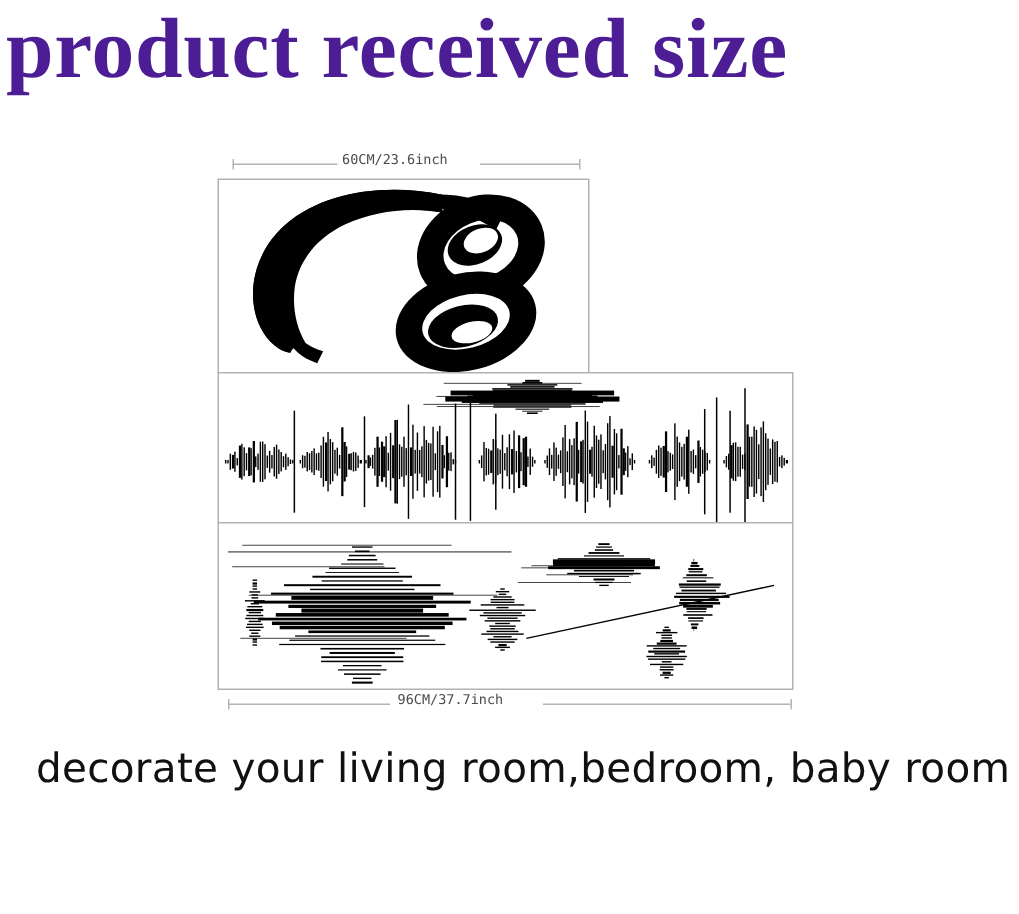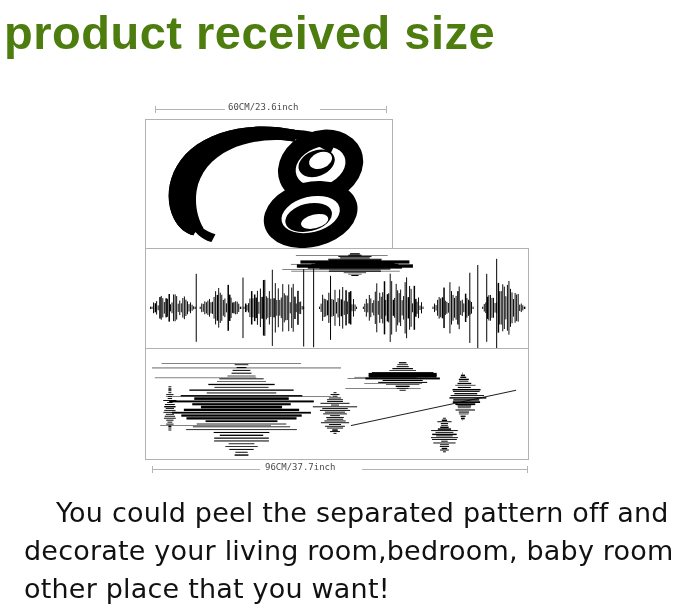--- a/index.html
+++ b/index.html
@@ -16,26 +16,26 @@
     background: #ffffff;
   }
 
   
   #title {
     position: absolute;
     left: 4px;
     top: 2px;
     width: 675px;
     height: 66px;
-    font-family: Liberation Sans, sans-serif;
+    font-family: Liberation Serif, serif;
     font-weight: bold;
-    font-size: 47px;
+    font-size: 57px;
     line-height: 62px;
     letter-spacing: 0.5px;
-    color: #4d7c0f;
+    color: #4c1d95;
     white-space: nowrap;
     -webkit-font-smoothing: none;
   }
 
   
   #diagram {
     position: absolute;
     left: 0;
     top: 96px;
     width: 626px;
@@ -596,16 +596,14 @@
         <rect x="295.3482933015582" y="98.8" width="9.303413396883572" height="0.95" fill="#000"></rect>
         <rect x="297.2484150429725" y="100.6" width="5.503169914055005" height="1.5" fill="#000"></rect>
         <rect x="295.5560819714971" y="102.4" width="8.887836057005766" height="0.95" fill="#000"></rect>
         <rect x="298.5" y="104.2" width="3" height="0.95" fill="#000"></rect>
       </svg>
   </div>
 
 </div>
 
 <div id="caption">
-  <span class="ln ln1">You could peel the separated pattern off and</span>
   <span class="ln ln2">decorate your living room,bedroom, baby room or</span>
-  <span class="ln ln3">other place that you want!</span>
 </div>
 
 </body></html>

